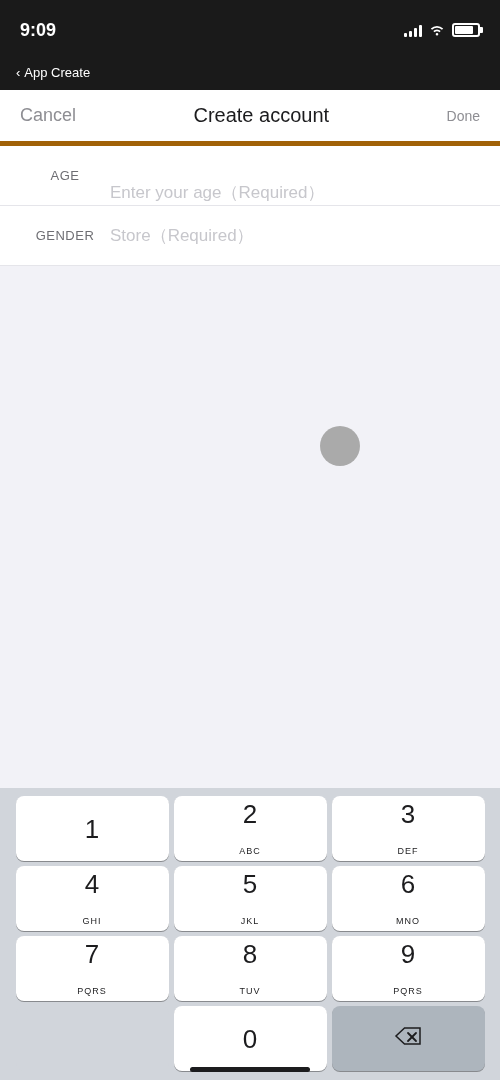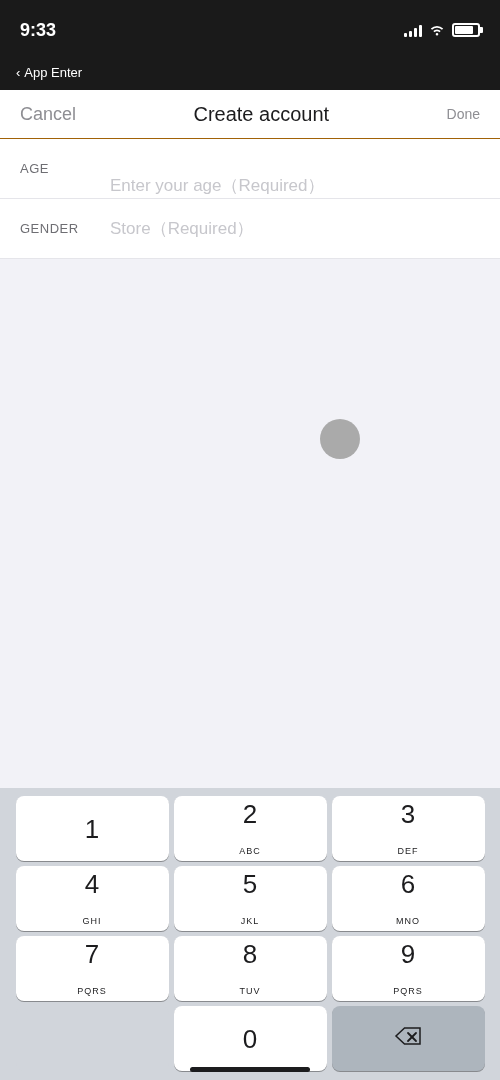--- a/index.html
+++ b/index.html
@@ -94,26 +94,26 @@
       gap: 4px;
     }
     .back-arrow span {
       font-size: 13px;
       color: white;
     }
 
     
     .nav-bar {
       background: white;
-      height: 49px;
+      height: 56px;
       display: flex;
       align-items: center;
       justify-content: space-between;
       padding: 0 20px;
-      border-bottom: 1px solid #a16207;
+      border-bottom: 5px solid #a16207;
     }
     .nav-cancel {
       color: #8e8e93;
       font-size: 18px;
     }
     .nav-title {
       color: #1c1c1e;
       font-size: 20px;
       font-weight: 500;
       text-align: right;
@@ -138,20 +138,21 @@
     }
 
     .form-label {
       font-size: 13px;
       font-weight: 500;
       color: #6e6e73;
       letter-spacing: 0.5px;
       width: 90px;
       flex-shrink: 0;
       text-transform: uppercase;
+      text-align: center;
     }
 
     .form-input {
       flex: 1;
       border: none;
       outline: none;
       font-size: 17px;
       color: #3a7bd5;
       background: transparent;
       caret-color: #3a7bd5;
@@ -264,21 +265,21 @@
       width: 120px;
       height: 5px;
       background: #1c1c1e;
       border-radius: 3px;
     }
   </style>
 </head>
 <body>
 
 <div class="status-bar">
-  <span class="status-time">9:33</span>
+  <span class="status-time">9:09</span>
   <div class="status-icons">
     <div class="signal-bars">
       <div class="signal-bar" style="height:4px"></div>
       <div class="signal-bar" style="height:6px"></div>
       <div class="signal-bar" style="height:9px"></div>
       <div class="signal-bar" style="height:12px"></div>
     </div>
     <span class="wifi-icon">
       <svg width="18" height="14" viewBox="0 0 20 16" fill="white">
         <path d="M10 12.5a1.5 1.5 0 1 1 0 3 1.5 1.5 0 0 1 0-3zm0-4a6 6 0 0 1 4.24 1.76l-1.42 1.41A4 4 0 0 0 10 10.5a4 4 0 0 0-2.83 1.17L5.76 10.26A6 6 0 0 1 10 8.5zm0-4a10 10 0 0 1 7.07 2.93l-1.41 1.41A8 8 0 0 0 10 6.5a8 8 0 0 0-5.66 2.34L2.93 7.43A10 10 0 0 1 10 4.5z"></path>
@@ -286,21 +287,21 @@
     </span>
     <div class="battery-icon">
       <div class="battery-fill"></div>
     </div>
   </div>
 </div>
 
 <div class="app-store-nav">
   <div class="back-arrow">
     <span>‹</span>
-    <span>App Enter</span>
+    <span>App Create</span>
   </div>
 </div>
 
 <div class="nav-bar">
   <span class="nav-cancel">Cancel</span>
   <span class="nav-title">Create account</span>
   <span class="nav-done">Done</span>
 </div>
 
 <div class="form-section">

